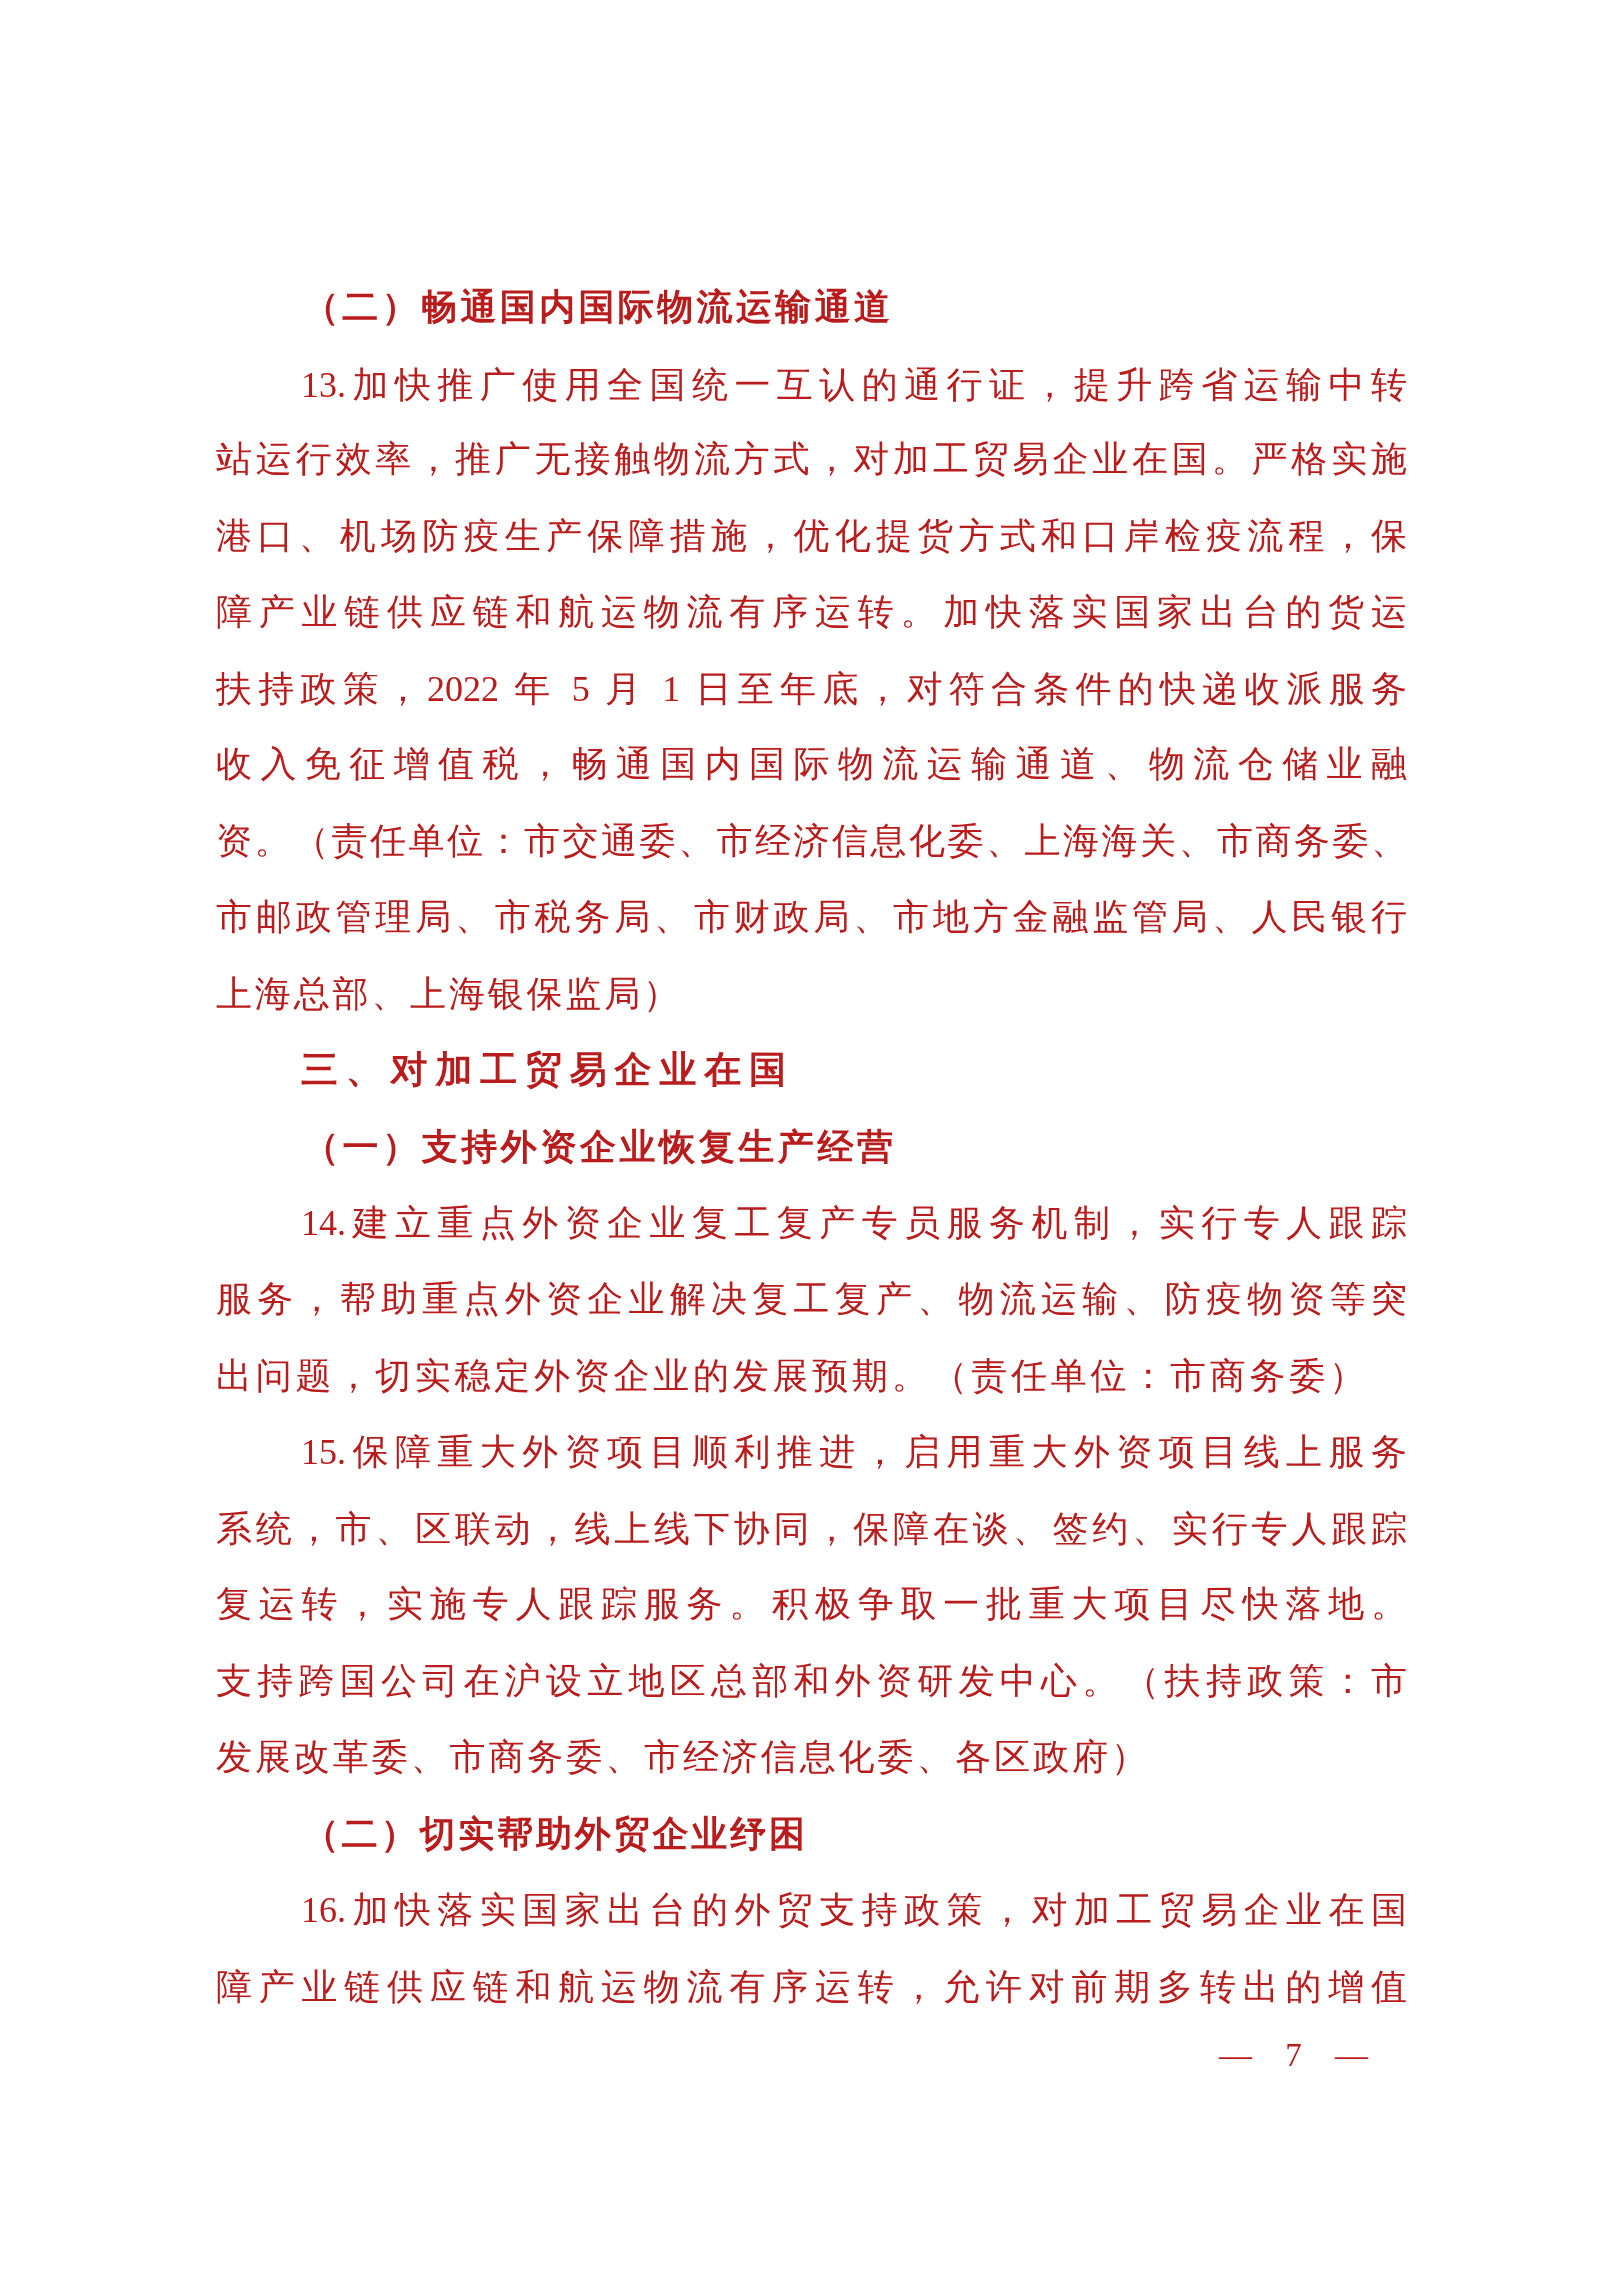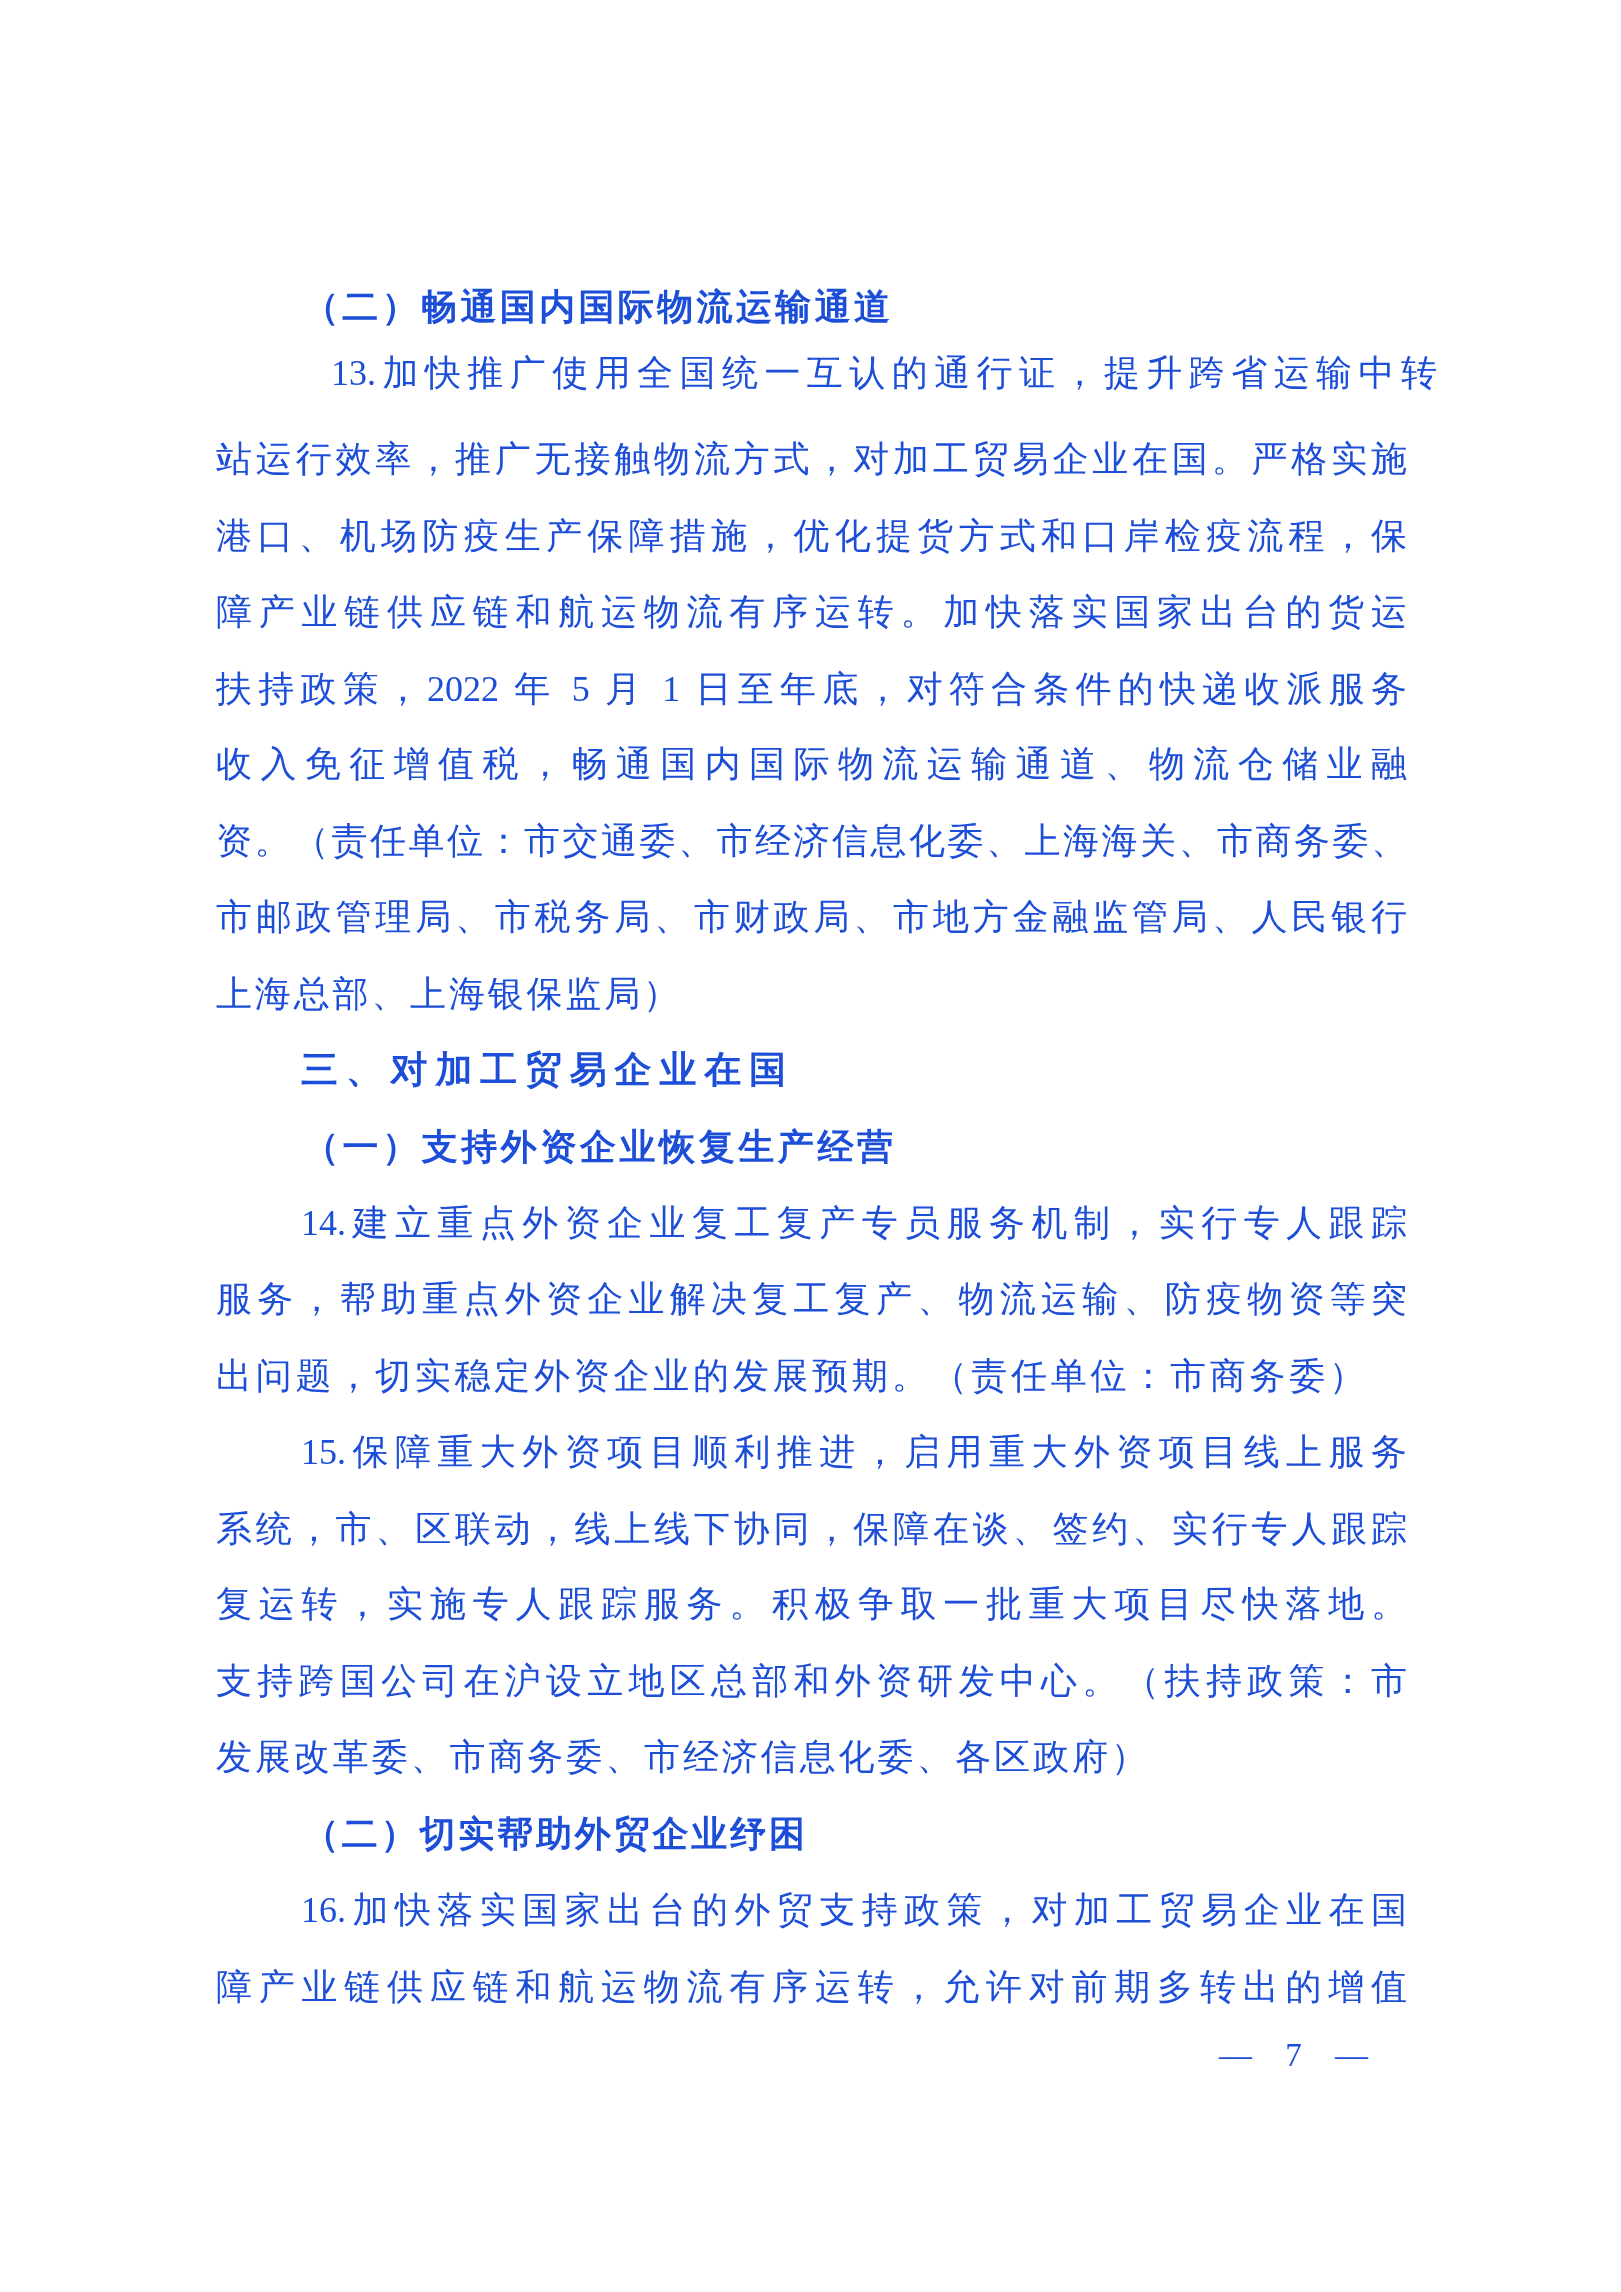--- a/index.html
+++ b/index.html
@@ -2,21 +2,21 @@
 <html><head>
   <meta charset="utf-8">
   <style>
     html, body { margin: 0; padding: 0; background: #ffffff; }
     body { width: 1621px; height: 2293px; overflow: hidden; }
     .page {
       position: relative;
       width: 1621px;
       height: 2293px;
       background: #ffffff;
-      color: #1d4ed8;
+      color: #b91c1c;
       font-family: "Liberation Serif", "DejaVu Serif", serif;
     }
     .ln {
       position: absolute;
       height: 76px;
       line-height: 76px;
       font-size: 36px;
       text-align: justify;
       text-align-last: justify;
       text-justify: inter-character;
@@ -42,21 +42,21 @@
 </head>
 <body>
 
 <div class="page">
 
   <div>
     <div class="ln kai-heading" style="top:269px;left:303px;width:587px;">（二）畅通国内国际物流运输通道</div>
   </div>
 
   <div>
-    <div class="ln body-text" style="top:335px;left:301px;width:1106px;margin-left:30px;">13.加快推广使用全国统一互认的通行证，提升跨省运输中转</div>
+    <div class="ln body-text" style="top:347px;left:301px;width:1106px;">13.加快推广使用全国统一互认的通行证，提升跨省运输中转</div>
     <div class="ln body-text" style="top:421px;left:216px;width:1191px;">站运行效率，推广无接触物流方式，对加工贸易企业在国。严格实施</div>
     <div class="ln body-text" style="top:498px;left:216px;width:1191px;">港口、机场防疫生产保障措施，优化提货方式和口岸检疫流程，保</div>
     <div class="ln body-text" style="top:574px;left:216px;width:1191px;">障产业链供应链和航运物流有序运转。加快落实国家出台的货运</div>
     <div class="ln body-text" style="top:651px;left:216px;width:1191px;">扶持政策，2022 年 5 月 1 日至年底，对符合条件的快递收派服务</div>
     <div class="ln body-text" style="top:726px;left:216px;width:1191px;">收入免征增值税，畅通国内国际物流运输通道、物流仓储业融</div>
     <div class="ln body-text" style="top:803px;left:216px;width:1191px;">资。（责任单位：市交通委、市经济信息化委、上海海关、市商务委、</div>
     <div class="ln body-text" style="top:879px;left:216px;width:1191px;">市邮政管理局、市税务局、市财政局、市地方金融监管局、人民银行</div>
     <div class="ln body-text" style="top:956px;left:216px;width:463px;">上海总部、上海银保监局）</div>
   </div>
 

